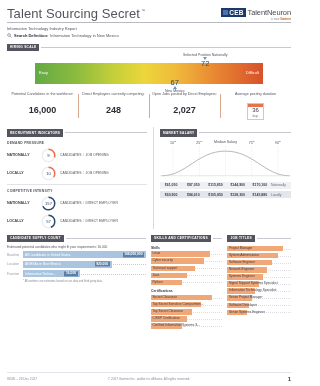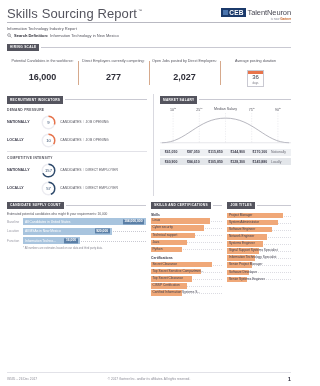--- a/index.html
+++ b/index.html
@@ -148,21 +148,21 @@
   .foot-r { width: 33%; text-align: right; font-size: 6px; color: #3b3b4a; font-weight: bold; }
   .foot-rule { position:absolute; left:7px; right:7px; bottom: 13px; border-bottom:1px solid #e2e2e8; }
 </style>
 </head>
 <body>
 
 <div class="page">
 
   <div class="hdr">
     <div class="title-wrap">
-      <div class="title">Skills Sourcing Report</div>
+      <div class="title">Talent Sourcing Secret</div>
       <div class="tm">™</div>
     </div>
     <div>
       <div class="brand">
         <div class="ceb-box">
           <span class="ceb-sq"></span>
           <span>CEB</span>
         </div>
         <div class="brand-name">TalentNeuron</div>
       </div>
@@ -181,29 +181,45 @@
     </svg>
     <b>Search Definition:</b>
     <span>Information Technology in New Mexico</span>
   </div>
 
   <div class="band">
     <div class="band-tag">HIRING SCALE</div>
     <div class="band-line"></div>
   </div>
 
+  <div class="gauge-wrap">
+    <div class="mk mk-nat">
+      <div class="mk-lab">Selected Position Nationally</div>
+      <div class="tri-d"></div>
+      <div class="mk-num">72</div>
+    </div>
+    <div class="mk mk-loc">
+      <div class="mk-num">67</div>
+      <div class="tri-u"></div>
+      <div class="mk-lab">New Mexico</div>
+    </div>
+    <div class="gauge-bar">
+      <div class="g-easy">Easy</div>
+      <div class="g-diff">Difficult</div>
+    </div>
+  </div>
 
   <div class="kpis">
     <div class="kpi">
       <div class="kpi-lab">Potential Candidates in the workforce:</div>
       <div class="kpi-val">16,000</div>
     </div>
     <div class="kpi">
       <div class="kpi-lab">Direct Employers currently competing:</div>
-      <div class="kpi-val">277</div>
+      <div class="kpi-val">248</div>
     </div>
     <div class="kpi">
       <div class="kpi-lab">Open Jobs posted by Direct Employers:</div>
       <div class="kpi-val">2,027</div>
     </div>
     <div class="kpi">
       <div class="kpi-lab">Average posting duration</div>
       <div class="cal">
         <div class="cal-top"></div>
         <div class="cal-n">36</div>

